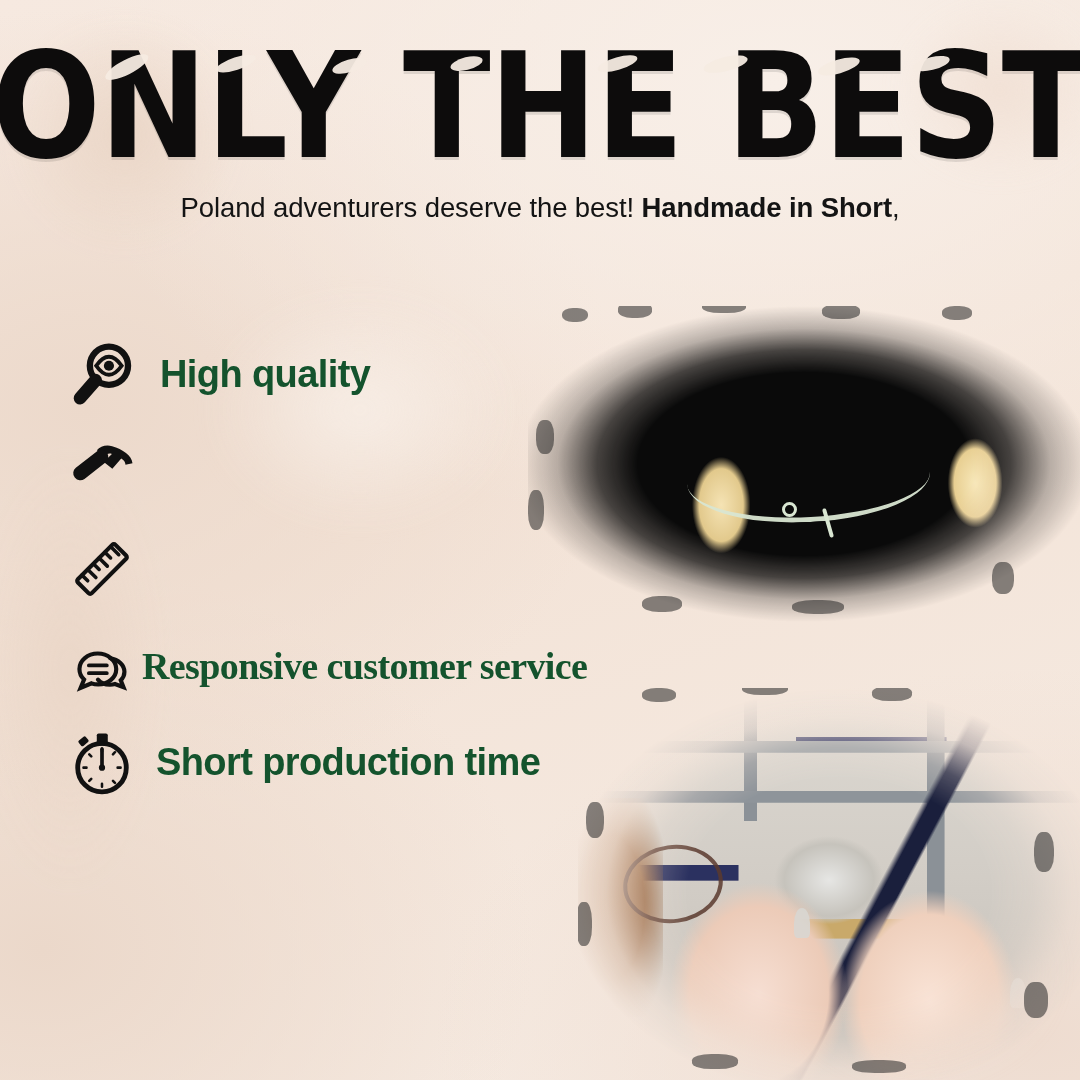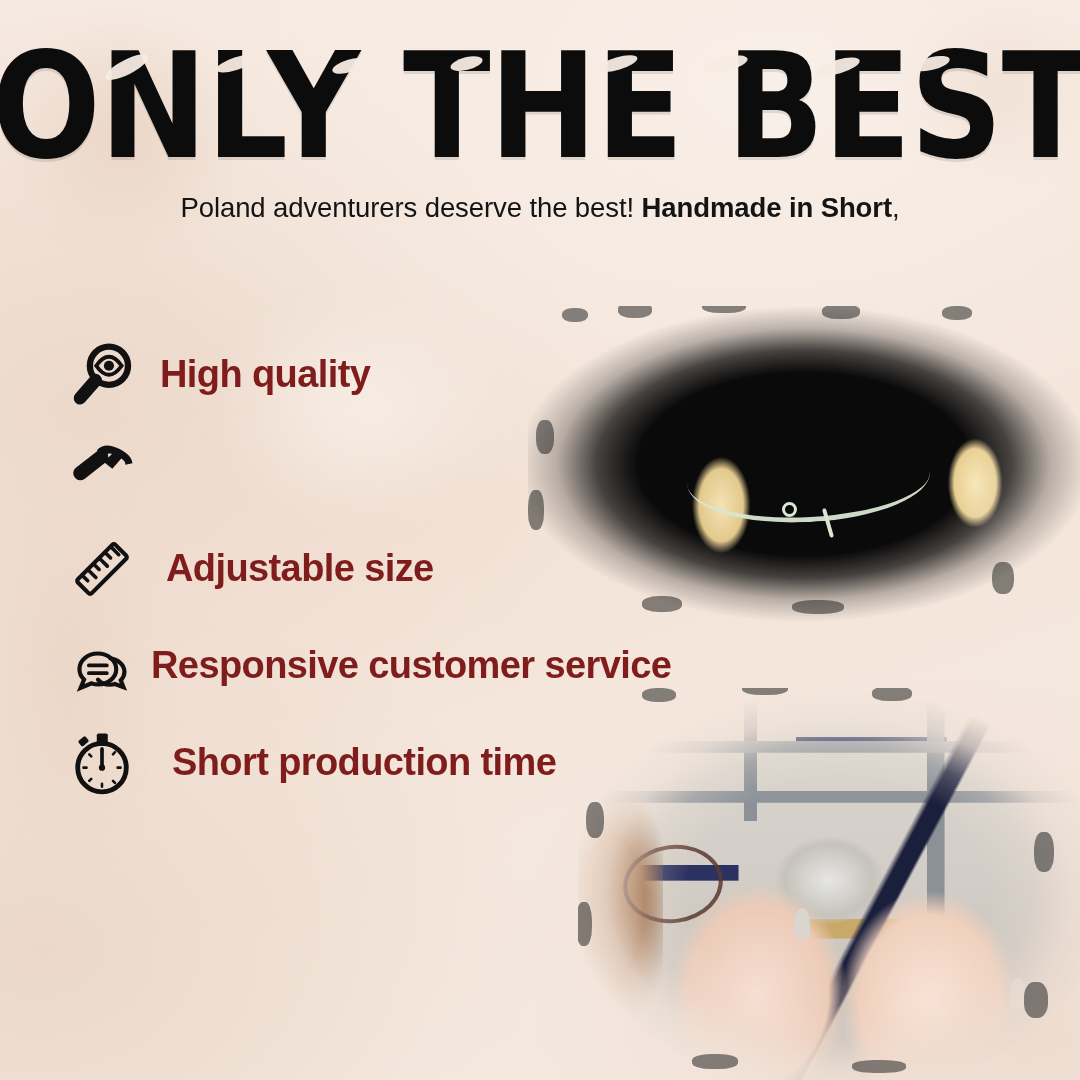--- a/index.html
+++ b/index.html
@@ -62,28 +62,28 @@
 
   
   #features{position:absolute;left:62px;top:326px;width:720px;}
   .feature{position:relative;display:flex;align-items:center;height:97px;}
   .feature .ico{
     flex:0 0 auto;width:80px;height:80px;display:flex;
     align-items:center;justify-content:center;color:#111;
   }
   .feature .ico svg{display:block;}
   .feature .txt{
-    margin-left:14px;font-size:38px;font-weight:700;color:#7f1d1d;
+    margin-left:14px;font-size:38px;font-weight:700;color:#14532d;
     letter-spacing:-.6px;white-space:nowrap;
   }
   .feature.f1 .txt{margin-left:18px;}
   .feature.f2 .txt{margin-left:22px;}
   .feature.f3 .txt{margin-left:24px;}
-  .feature.f4 .txt{margin-left:9px;}
-  .feature.f5 .txt{margin-left:30px;}
+  .feature.f4 .txt{margin-left:0;font-family:Liberation Serif, serif;}
+  .feature.f5 .txt{margin-left:14px;}
   .feature.f6 .txt{margin-left:12px;}
 
   
   .photo{position:absolute;overflow:hidden;}
   #photo-top{
     left:528px;top:306px;width:552px;height:316px;
   }
   #photo-top .inner{
     position:absolute;inset:0;
     background:
@@ -218,21 +218,20 @@
 
     <div class="feature f3">
       <span class="ico">
         <svg width="74" height="74" viewBox="0 0 64 64" fill="none">
           <g transform="rotate(-45 32 32)">
             <rect x="9" y="23.5" width="46" height="17" rx="2" stroke="#111" stroke-width="3.6" fill="none"></rect>
             <path d="M16 23.5v7M23 23.5v10M30 23.5v7M37 23.5v10M44 23.5v7M51 23.5v10" stroke="#111" stroke-width="3.1" stroke-linecap="round"></path>
           </g>
         </svg>
       </span>
-      <span class="txt">Adjustable size</span>
     </div>
 
     <div class="feature f4">
       <span class="ico">
         <svg width="76" height="76" viewBox="0 0 64 64" fill="none">
           <path d="M44 34.5c0 7.2-6.8 13-15.2 13-2 0-3.9-.3-5.6-.9L14 50.5l2.9-7.1C14.4 41 13 37.9 13 34.5c0-7.2 6.9-13 15.4-13s15.6 5.8 15.6 13z" stroke="#111" stroke-width="3.5" fill="none"></path>
           <path d="M21 31.5h15M21 38h15" stroke="#111" stroke-width="3.3" stroke-linecap="round"></path>
           <path d="M39 25.5c6.8.9 11.9 5.7 11.9 11.4 0 2.7-1.1 5.2-3.1 7.1l2.3 5.8-7.2-2.6c-1.3.4-2.7.6-4.2.6-4.2 0-7.9-1.7-10.1-4.3" stroke="#111" stroke-width="3.5" fill="none" stroke-linecap="round"></path>
         </svg>
       </span>

